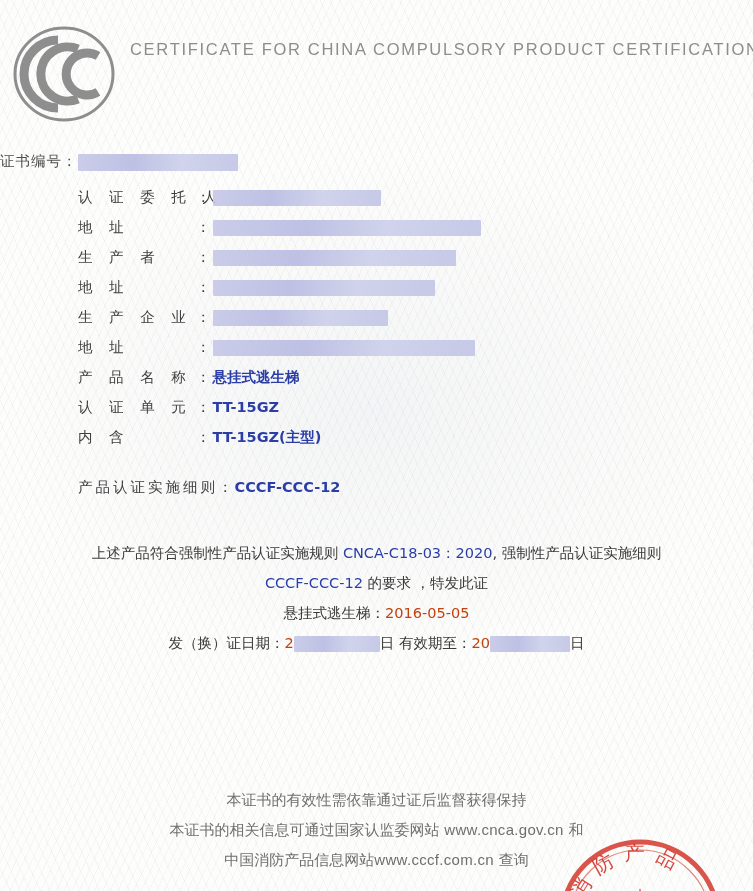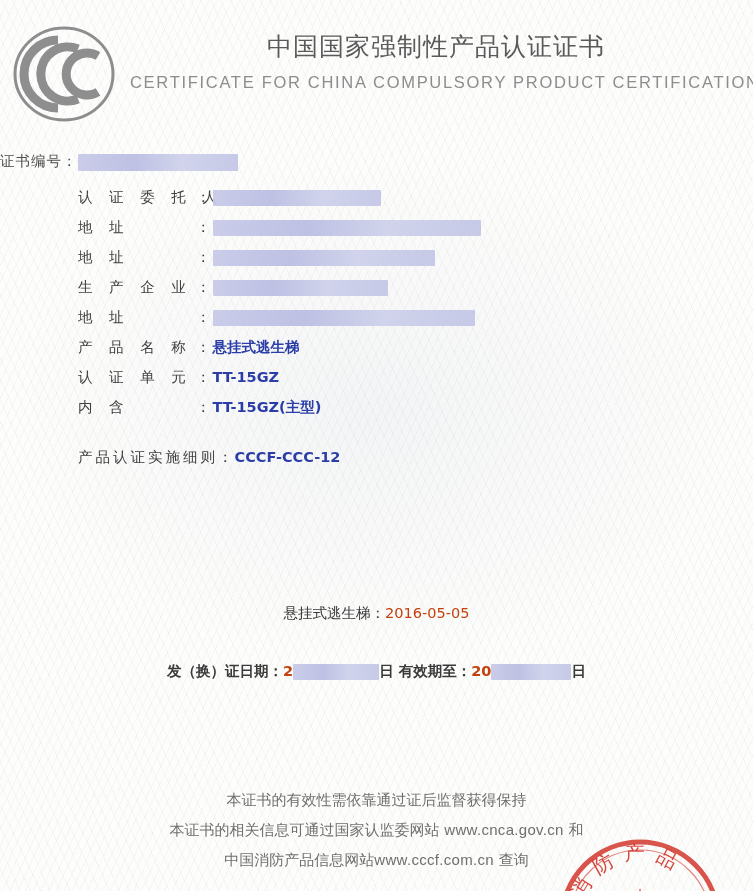--- a/index.html
+++ b/index.html
@@ -145,21 +145,21 @@
   .date-line {
     position: absolute;
     left: 0;
     width: 753px;
     text-align: center;
     font-size: 14.5px;
     color: #3a3a3a;
     font-family: "DejaVu Sans", sans-serif;
   }
   #first-issue-line { top: 604px; }
-  #reissue-line { top: 662px; font-weight: bold; }
+  #reissue-line { top: 634px; }
   .date-val { color: #c2410c; }
 
   
   .footer {
     position: absolute;
     top: 786px;
     left: 0;
     width: 753px;
     text-align: center;
     color: #6f6f6f;
@@ -193,39 +193,41 @@
   <div class="header">
     <div class="ccc-logo">
       <svg viewBox="0 0 104 104" width="104" height="104" aria-hidden="true">
         <ellipse cx="52" cy="52" rx="49" ry="46" fill="none" stroke="#8e8e8e" stroke-width="3"></ellipse>
         <path d="M46 18 A34 34 0 1 0 46 86" fill="none" stroke="#8e8e8e" stroke-width="9"></path>
         <path d="M66 27 A27 27 0 1 0 66 77" fill="none" stroke="#8e8e8e" stroke-width="9"></path>
         <path d="M86 34 A21 21 0 1 0 86 70" fill="none" stroke="#8e8e8e" stroke-width="9"></path>
       </svg>
     </div>
     <div class="header-titles">
-      <div class="title-cn">中国国家强制性产品认证证书</div>
       <div class="title-en">CERTIFICATE FOR CHINA COMPULSORY PRODUCT CERTIFICATION</div>
     </div>
   </div>
 
   <div class="cert-no-row">
     <span class="cert-no-label">证书编号：</span><span class="redact tall" style="width:160px;"></span>
   </div>
 
   <div class="fields">
 
     <div class="row">
       <span class="label lbl-pos lbl-w-5 sp">认 证 委 托 人</span><span class="colon">：</span><span class="redact" style="width:168px;"></span>
     </div>
 
     <div class="row">
       <span class="label lbl-pos lbl-w-5 sp">地             址</span><span class="colon">：</span><span class="redact" style="width:268px;"></span>
     </div>
 
+    <div class="row">
+      <span class="label lbl-pos lbl-w-5 sp">生     产     者</span><span class="colon">：</span><span class="redact" style="width:243px;"></span>
+    </div>
 
     <div class="row">
       <span class="label lbl-pos lbl-w-5 sp">地             址</span><span class="colon">：</span><span class="redact" style="width:222px;"></span>
     </div>
 
     <div class="row">
       <span class="label lbl-pos lbl-w-5 sp">生 产 企 业</span><span class="colon">：</span><span class="redact" style="width:175px;"></span>
     </div>
 
     <div class="row">
@@ -245,20 +247,24 @@
     </div>
 
 
     <div class="row">
       <span class="label sp2" style="margin-left:78px;margin-top:20px;">产品认证实施细则</span><span class="colon">：</span><span class="value">CCCF-CCC-12</span>
     </div>
 
 
   </div>
 
+  <div class="statement">
+    <div><span>上述产品符合强制性产品认证实施规则 </span><span class="blue">CNCA-C18-03：2020</span><span>, 强制性产品认证实施细则</span></div>
+    <div><span class="blue">CCCF-CCC-12</span><span> 的要求 ，特发此证</span></div>
+  </div>
 
   <div class="date-line" id="first-issue-line">
     <span>悬挂式逃生梯：</span><span class="date-val">2016-05-05</span>
   </div>
 
   <div class="date-line" id="reissue-line">
     <span>发（换）证日期：</span><span class="date-val">2</span><span class="redact" style="width:86px;"></span><span>日</span>&nbsp;<span>有效期至：</span><span class="date-val">20</span><span class="redact" style="width:80px;"></span><span>日</span>
   </div>
 
   <div class="footer">

